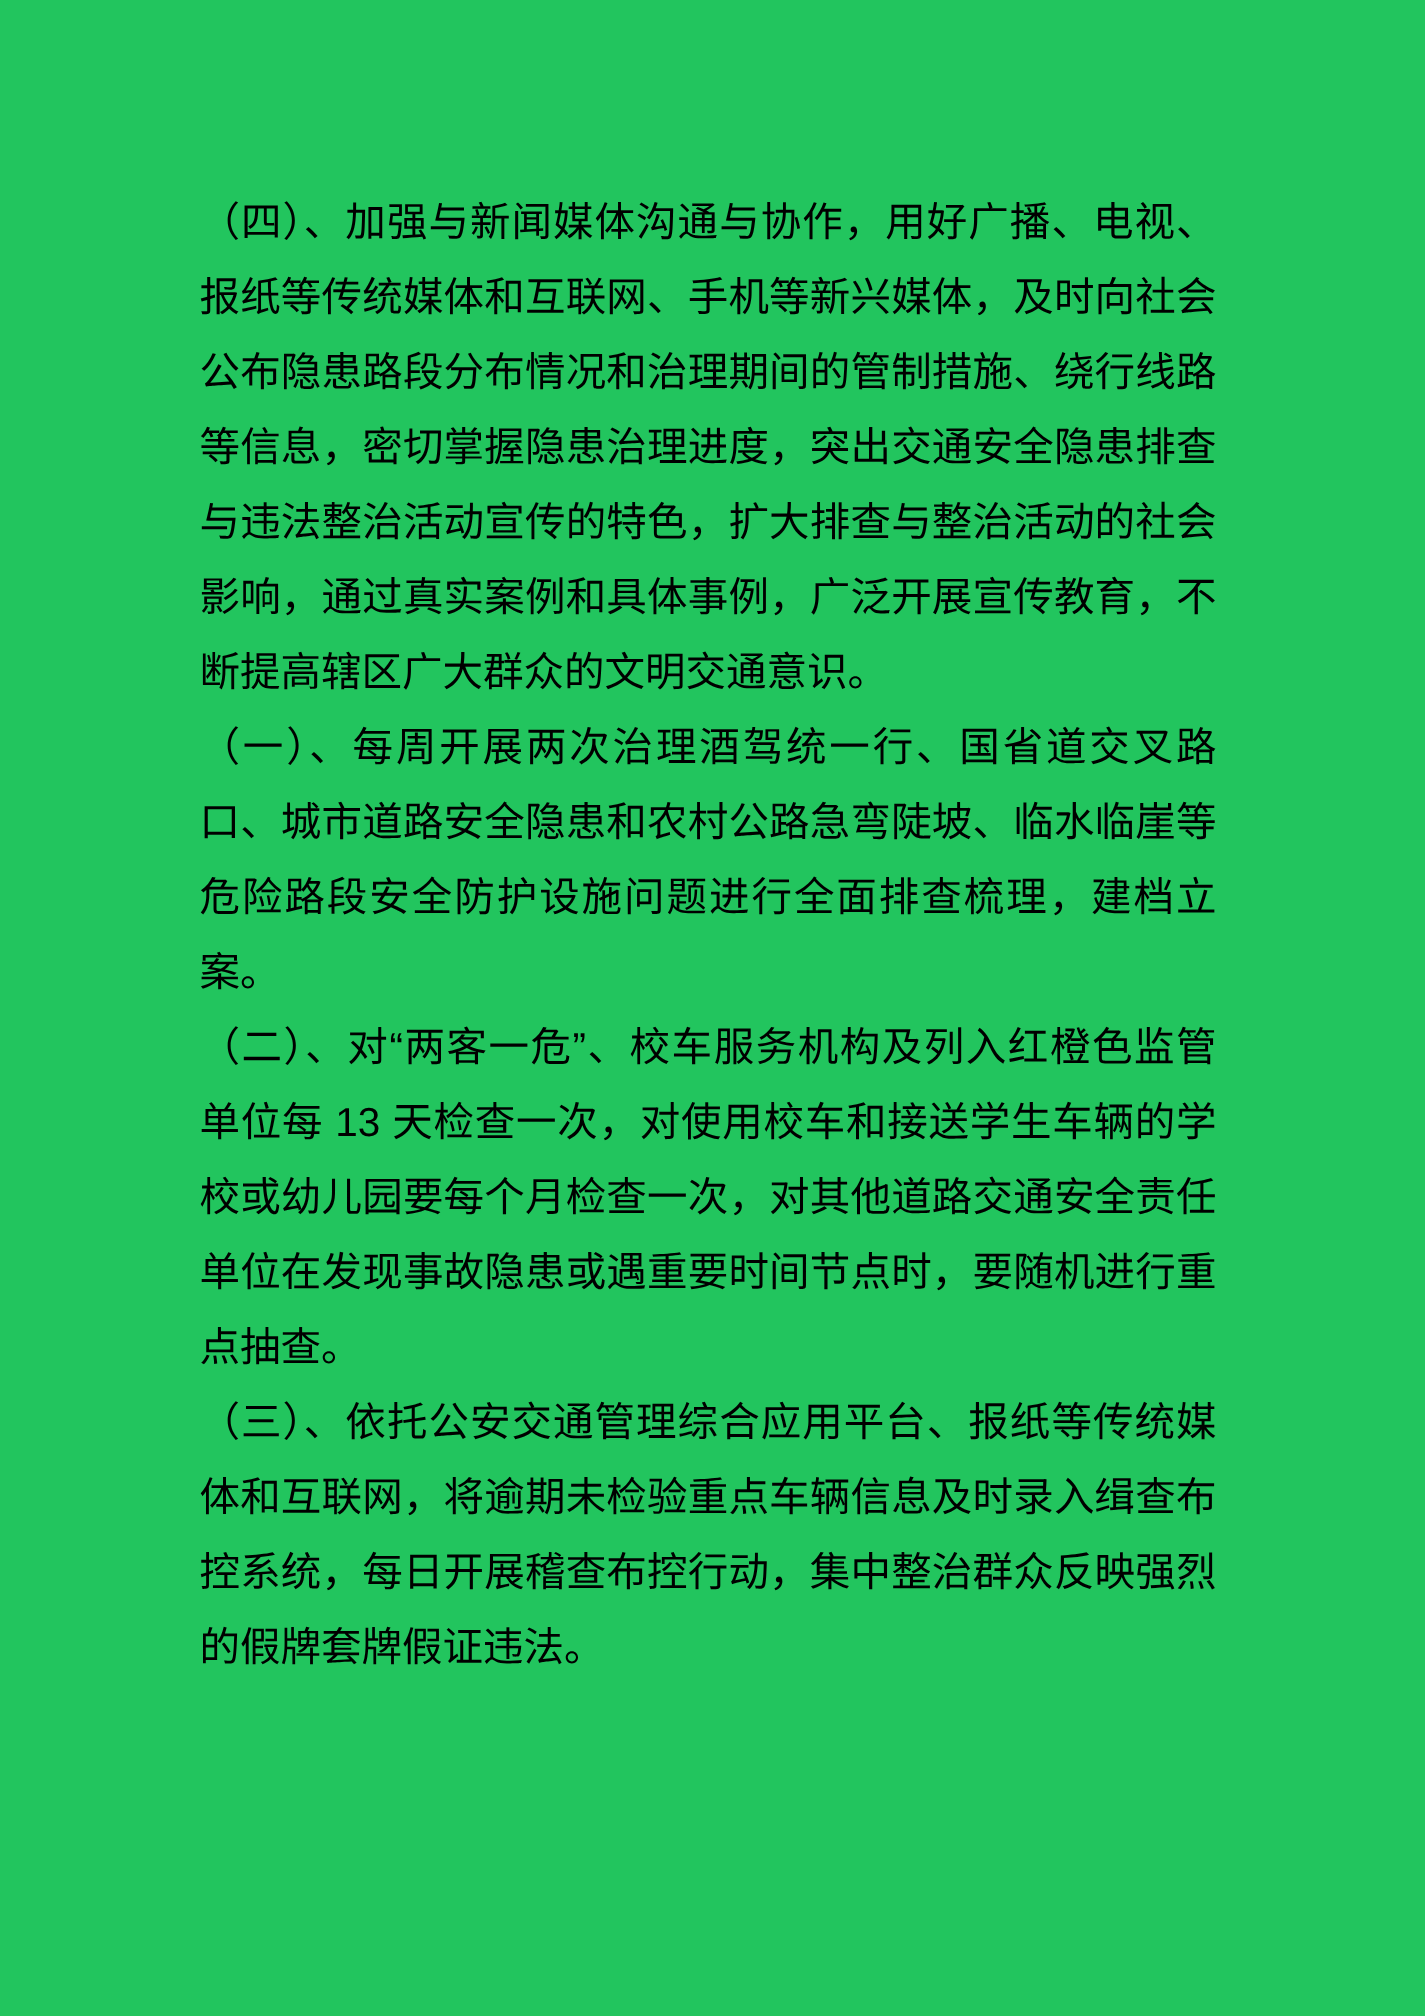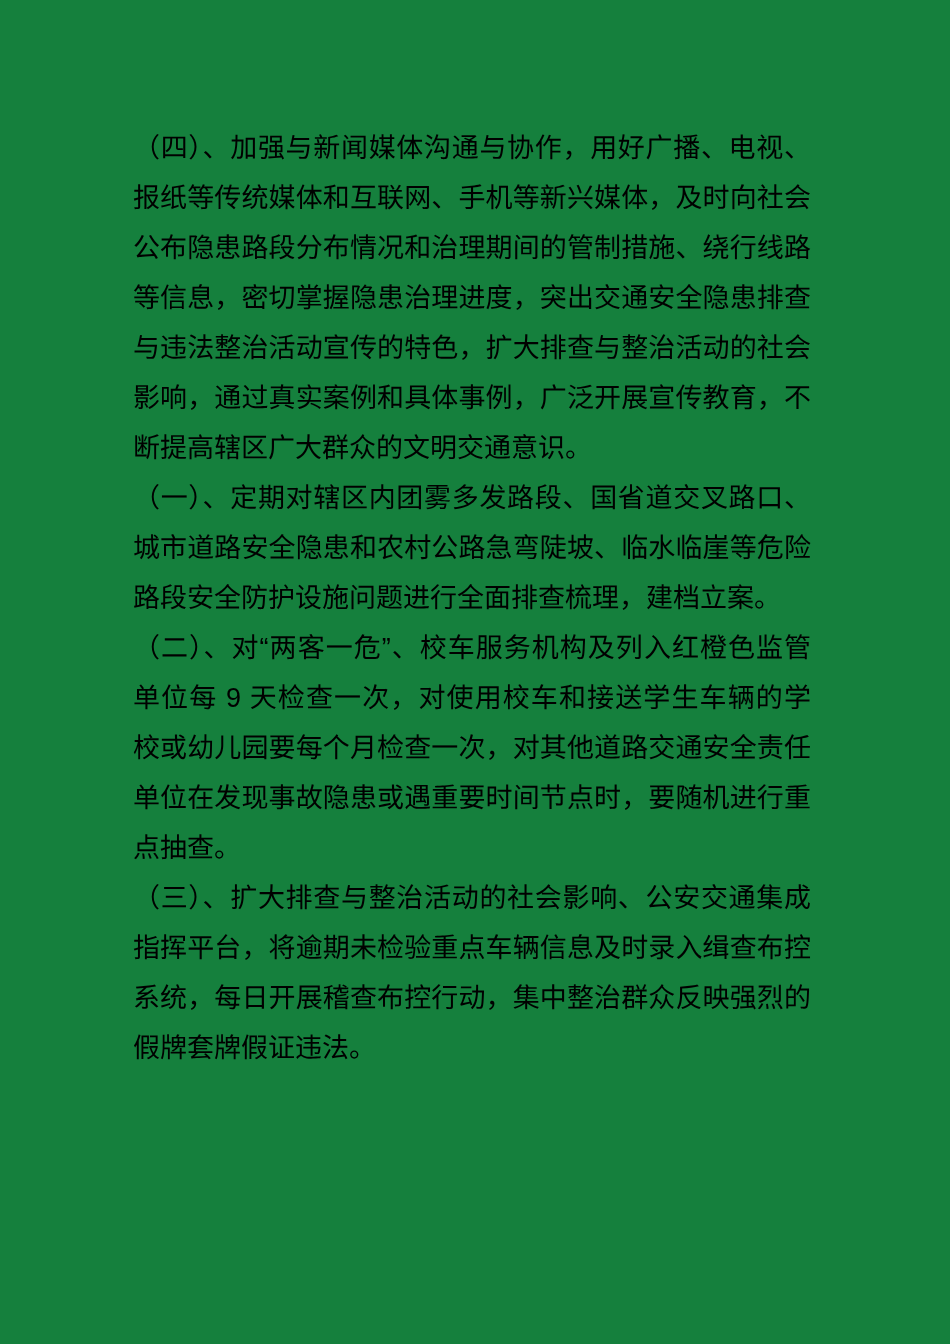--- a/index.html
+++ b/index.html
@@ -13,21 +13,21 @@
     position: relative;
     overflow: hidden;
     font-family: "Liberation Sans", "DejaVu Sans", sans-serif;
   }
   .page {
     position: absolute;
     left: 0;
     top: 0;
     width: 950px;
     height: 1344px;
-    background: #15803d;
+    background: #22c55e;
   }
   .doc-body {
     position: absolute;
     left: 133px;
     top: 123px;
     width: 678px;
     color: #000000;
     font-size: 27px;
     line-height: 50px;
     letter-spacing: 0px;
@@ -44,17 +44,17 @@
     text-align: left;
     text-indent: 35px;
   }
 </style>
 </head>
 <body>
 
 <div class="page">
   <div class="doc-body">
     <p class="para">（四）、加强与新闻媒体沟通与协作，用好广播、电视、报纸等传统媒体和互联网、手机等新兴媒体，及时向社会公布隐患路段分布情况和治理期间的管制措施、绕行线路等信息，密切掌握隐患治理进度，突出交通安全隐患排查与违法整治活动宣传的特色，扩大排查与整治活动的社会影响，通过真实案例和具体事例，广泛开展宣传教育，不断提高辖区广大群众的文明交通意识。</p>
-    <p class="para">（一）、定期对辖区内团雾多发路段、国省道交叉路口、城市道路安全隐患和农村公路急弯陡坡、临水临崖等危险路段安全防护设施问题进行全面排查梳理，建档立案。</p>
-    <p class="para">（二）、对“两客一危”、校车服务机构及列入红橙色监管单位每 9 天检查一次，对使用校车和接送学生车辆的学校或幼儿园要每个月检查一次，对其他道路交通安全责任单位在发现事故隐患或遇重要时间节点时，要随机进行重点抽查。</p>
-    <p class="para">（三）、扩大排查与整治活动的社会影响、公安交通集成指挥平台，将逾期未检验重点车辆信息及时录入缉查布控系统，每日开展稽查布控行动，集中整治群众反映强烈的假牌套牌假证违法。</p>
+    <p class="para">（一）、每周开展两次治理酒驾统一行、国省道交叉路口、城市道路安全隐患和农村公路急弯陡坡、临水临崖等危险路段安全防护设施问题进行全面排查梳理，建档立案。</p>
+    <p class="para">（二）、对“两客一危”、校车服务机构及列入红橙色监管单位每 13 天检查一次，对使用校车和接送学生车辆的学校或幼儿园要每个月检查一次，对其他道路交通安全责任单位在发现事故隐患或遇重要时间节点时，要随机进行重点抽查。</p>
+    <p class="para">（三）、依托公安交通管理综合应用平台、报纸等传统媒体和互联网，将逾期未检验重点车辆信息及时录入缉查布控系统，每日开展稽查布控行动，集中整治群众反映强烈的假牌套牌假证违法。</p>
   </div>
 </div>
 
 </body></html>

